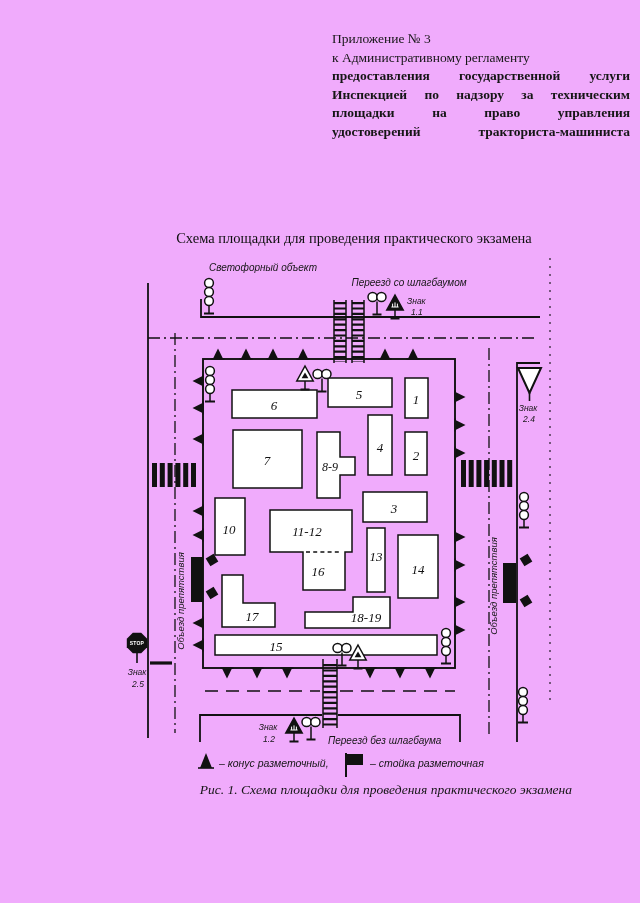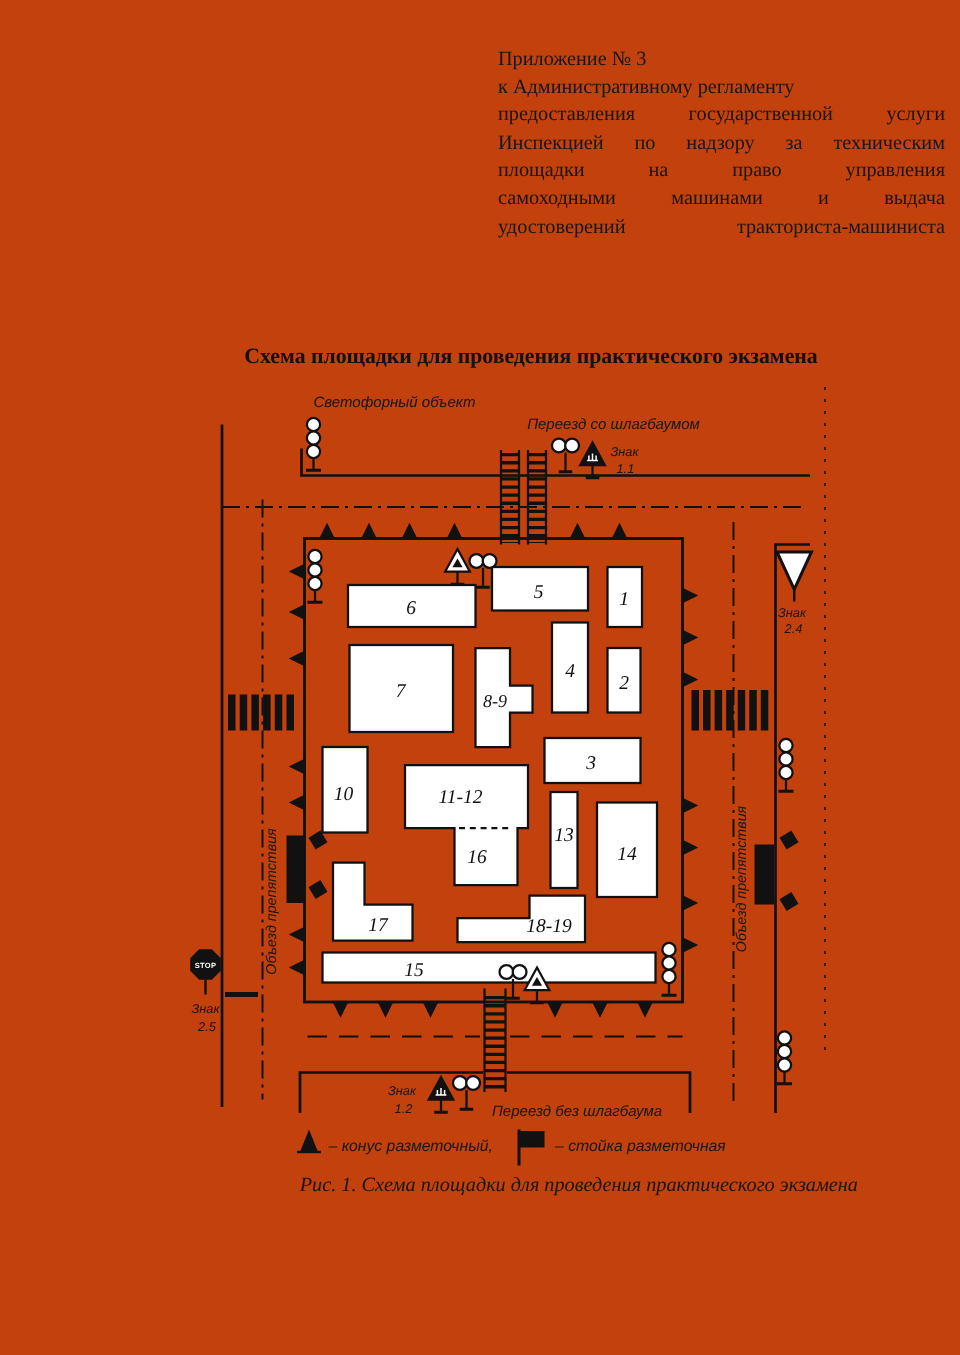--- a/index.html
+++ b/index.html
@@ -1,23 +1,23 @@
 <!DOCTYPE html>
 <html><head>
 <meta charset="utf-8">
 <style>
   html,body{margin:0;padding:0;background:#fff;}
-  .page{width:640px;height:903px;position:relative;background:#c2410c;color:#111;
+  .page{width:640px;height:903px;position:relative;background:#f0abfc;color:#111;
         font-family:"Liberation Serif", serif;overflow:hidden;}
   .header-block{position:absolute;left:332px;top:30px;width:298px;
         font-size:13.5px;line-height:18.6px;color:#161616;}
   .hline{white-space:nowrap;}
-  .hline.just{white-space:normal;text-align:justify;text-align-last:justify;}
+  .hline.just{white-space:normal;text-align:justify;text-align-last:justify;font-weight:bold;}
   .fig-title{position:absolute;top:230px;left:0;width:640px;text-align:center;
-        padding-left:68px;box-sizing:border-box;font-weight:bold;font-size:14.5px;color:#111;}
+        padding-left:68px;box-sizing:border-box;font-weight:normal;font-size:14.5px;color:#111;}
   .diagram-wrap{position:absolute;top:253px;left:0;}
   .caption{position:absolute;top:782px;left:0;width:572px;text-align:right;
         padding-left:30px;box-sizing:border-box;font-style:italic;font-size:13.5px;color:#161616;}
   svg{display:block;}
   svg .lbl{font:italic 10px "Liberation Sans", sans-serif;fill:#161616;}
   svg .lbl-sm{font:italic 8.5px "Liberation Sans", sans-serif;fill:#161616;}
   svg .lbl-vert{font:italic 9.5px "Liberation Sans", sans-serif;fill:#161616;}
   svg .num{font:italic 13px "Liberation Serif", serif;fill:#111;}
   svg .num-sm{font:italic 12px "Liberation Serif", serif;fill:#111;}
   svg .stoptxt{font:bold 5px "Liberation Sans", sans-serif;fill:#fff;letter-spacing:.2px;}
@@ -27,21 +27,20 @@
 <body>
 
 <div class="page">
 
   <div class="header-block">
     <div class="hline">Приложение № 3</div>
     <div class="hline">к Административному регламенту</div>
     <div class="hline just">предоставления государственной услуги</div>
     <div class="hline just">Инспекцией по надзору за техническим</div>
     <div class="hline just">площадки на право управления</div>
-    <div class="hline just">самоходными машинами и выдача</div>
     <div class="hline just">удостоверений тракториста-машиниста</div>
   </div>
 
   <div class="fig-title">Схема площадки для проведения практического экзамена</div>
 
   <div class="diagram-wrap">
   <svg width="640" height="527" viewBox="0 253 640 527">
     <defs>
       <g id="tl3" stroke="#111" fill="#fff" stroke-width="1.5">
         <circle cx="0" cy="0" r="4.4"></circle>

